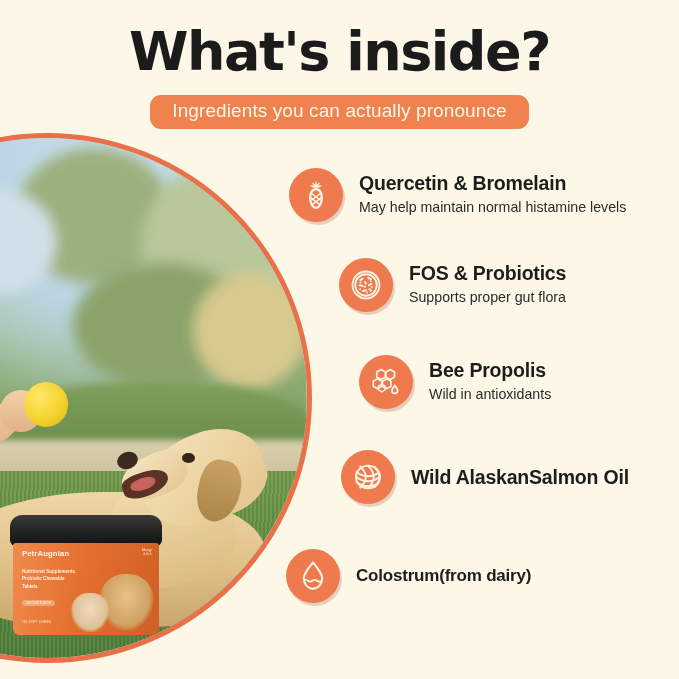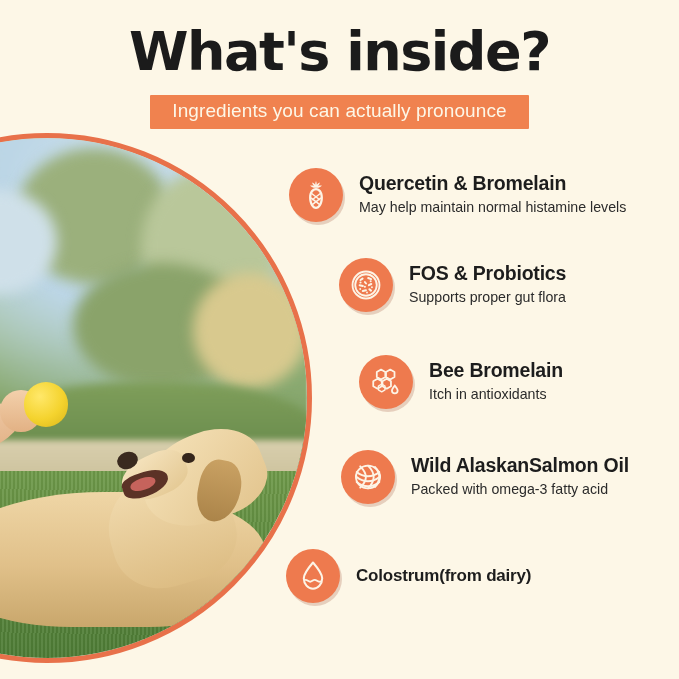--- a/index.html
+++ b/index.html
@@ -36,21 +36,21 @@
   }
 
   .subtitle-banner {
     display:inline-block;
     margin-top:14px;
     background:#F0824F;
     color:#FDF7E7;
     font-size:19px;
     letter-spacing:0.1px;
     padding:5px 22px 7px 22px;
-    border-radius:1px;
+    border-radius:11px;
     font-family:"Liberation Sans", sans-serif;
   }
 
   
   .photo-disc {
     position:absolute;
     left:-218px;
     top:133px;
     width:530px;
     height:530px;
@@ -302,20 +302,35 @@
       <div class="dog-snout"></div>
       <div class="dog-mouth"></div>
       <div class="dog-tongue"></div>
       <div class="dog-nose"></div>
       <div class="dog-eye"></div>
 
       <div class="boy-arm"></div>
       <div class="boy-hand"></div>
       <div class="boy-ball"></div>
 
+      <div class="jar">
+        <div class="jar-lid"></div>
+        <div class="jar-body">
+          <div class="jar-dog-big"></div>
+          <div class="jar-dog-small"></div>
+          <div class="jar-brand">PetrAugnian</div>
+          <div class="jar-desc">Nutritional Supplements
+Probiotic Chewable
+Tablets</div>
+          <div class="jar-flavor">CHICKEN FLAVOR</div>
+          <div class="jar-count">180 SOFT CHEWS</div>
+          <div class="jar-badge">Allergy
+&amp; Itch</div>
+        </div>
+      </div>
     </div>
   </div>
 
   <div class="ingredients">
 
     <div class="ing-row" id="row-1">
       <div class="ing-circle">
         <svg viewBox="0 0 48 48" aria-hidden="true">
           <g fill="none" stroke="#FDF4E6" stroke-width="2.6">
             <circle cx="24" cy="24" r="19"></circle>
@@ -367,42 +382,41 @@
             <polygon points="17,6.5 23,10 23,17 17,20.5 11,17 11,10"></polygon>
             <polygon points="30,6.5 36,10 36,17 30,20.5 24,17 24,10"></polygon>
             <polygon points="12,19.5 18,23 18,30 12,33.5 6,30 6,23"></polygon>
             <polygon points="25,19.5 31,23 31,30 25,33.5 19,30 19,23"></polygon>
             <polygon points="18,32.5 24,36 24,43 18,46.5 12,43 12,36" transform="scale(0.78) translate(5 2)"></polygon>
           </g>
           <path d="M36.4 29.2c2.6 3.1 4 5.1 4 6.9a4 4 0 1 1-8 0c0-1.8 1.4-3.8 4-6.9z" fill="none" stroke="#FDF4E6" stroke-width="2.5"></path>
         </svg>
       </div>
       <div class="ing-text">
-        <div class="ing-title">Bee Bromelain</div>
-        <div class="ing-desc">Itch in antioxidants</div>
+        <div class="ing-title">Bee Propolis</div>
+        <div class="ing-desc">Wild in antioxidants</div>
       </div>
     </div>
 
     <div class="ing-row" id="row-3">
       <div class="ing-circle">
         <svg viewBox="0 0 48 48" aria-hidden="true">
           <g fill="none" stroke="#FDF4E6" stroke-width="2.7" stroke-linecap="round">
             <ellipse cx="24" cy="24" rx="17" ry="16"></ellipse>
             <path d="M8 17c6 5 10 6 16 6s10-1 16-6"></path>
             <path d="M8 24c6 5 10 6 16 6s10-1 16-6"></path>
             <path d="M8 31c6 5 10 6 16 6s10-1 16-6"></path>
             <path d="M13 9c5 5 8 10 8 15s-3 10-8 15"></path>
             <path d="M24 8c5 5 8 11 8 16s-3 11-8 16"></path>
             <path d="M34 10c4 5 6 9 6 14s-2 9-6 14"></path>
           </g>
         </svg>
       </div>
       <div class="ing-text">
         <div class="ing-title">Wild AlaskanSalmon Oil</div>
-        <div class="ing-desc">Packed with omega-3 fatty acid</div>
       </div>
     </div>
 
     <div class="ing-row" id="row-4">
       <div class="ing-circle">
         <svg viewBox="0 0 48 48" aria-hidden="true">
           <path d="M24 5c8.2 9.6 13 16.1 13 22.3C37 35.4 31.2 42 24 42S11 35.4 11 27.3C11 21.1 15.8 14.6 24 5z" fill="none" stroke="#FDF4E6" stroke-width="2.9" stroke-linejoin="round"></path>
           <path d="M13.6 29.5c2.6 0 3.9 2.6 6.4 2.6s3.8-2.6 6.4-2.6 3.9 2.6 6.4 2.6c.6 0 1.1-.15 1.6-.4" fill="none" stroke="#FDF4E6" stroke-width="2.6" stroke-linecap="round"></path>
         </svg>
       </div>

